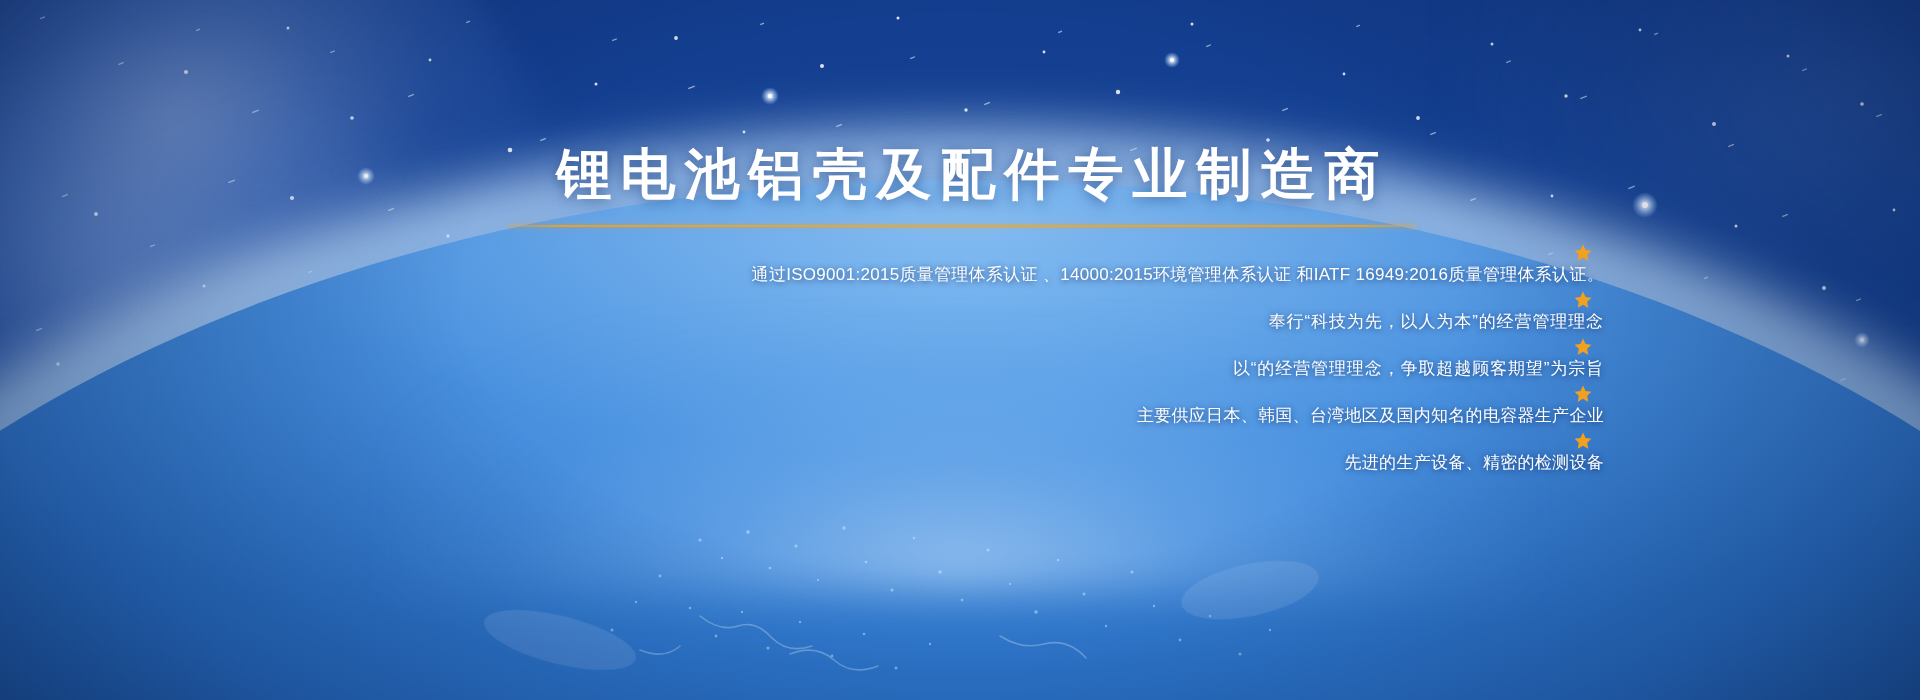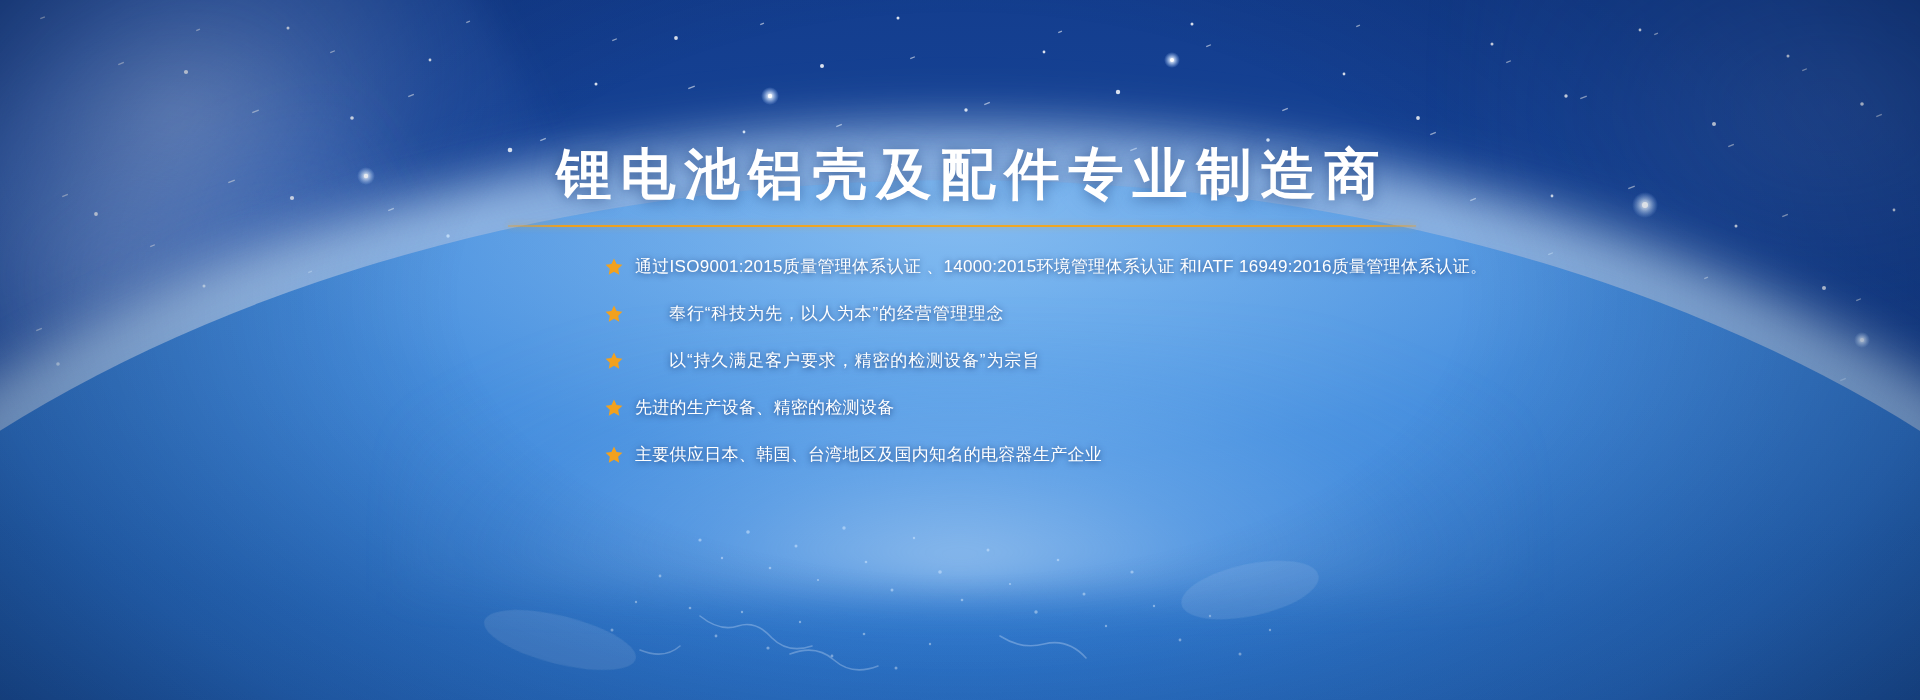--- a/index.html
+++ b/index.html
@@ -171,23 +171,24 @@
   }
 
   .bullets {
     position: absolute;
     left: 596px;
     top: 243px;
     width: 1000px;
   }
   .bullet {
     display: flex;
-    align-items: center;
+    align-items: flex-end;
     height: 47px;
     white-space: nowrap;
+    flex-direction: column;
   }
   .bullet-star {
     flex: 0 0 auto;
     width: 20px;
     height: 20px;
     margin-right: 11px;
     line-height: 0;
   }
   .bullet-star svg { display: block; }
   .bullet-text {
@@ -427,36 +428,36 @@
         </span>
         <span class="bullet-text">奉行“科技为先，以人为本”的经营管理理念</span>
       </div>
 
       <div class="bullet spaced">
         <span class="bullet-star">
           <svg width="20" height="20" viewBox="0 0 24 24" xmlns="http://www.w3.org/2000/svg">
             <path fill="#f2a11e" d="M12 1.8l3.1 6.5 7 .9-5.1 4.9 1.3 7.1L12 17.8 5.7 21.2 7 14.1 1.9 9.2l7-.9z"></path>
           </svg>
         </span>
-        <span class="bullet-text">以“持久满足客户要求，精密的检测设备”为宗旨</span>
+        <span class="bullet-text">以“的经营管理理念，争取超越顾客期望”为宗旨</span>
+      </div>
+
+      <div class="bullet">
+        <span class="bullet-star">
+          <svg width="20" height="20" viewBox="0 0 24 24" xmlns="http://www.w3.org/2000/svg">
+            <path fill="#f2a11e" d="M12 1.8l3.1 6.5 7 .9-5.1 4.9 1.3 7.1L12 17.8 5.7 21.2 7 14.1 1.9 9.2l7-.9z"></path>
+          </svg>
+        </span>
+        <span class="bullet-text">主要供应日本、韩国、台湾地区及国内知名的电容器生产企业</span>
       </div>
 
       <div class="bullet">
         <span class="bullet-star">
           <svg width="20" height="20" viewBox="0 0 24 24" xmlns="http://www.w3.org/2000/svg">
             <path fill="#f2a11e" d="M12 1.8l3.1 6.5 7 .9-5.1 4.9 1.3 7.1L12 17.8 5.7 21.2 7 14.1 1.9 9.2l7-.9z"></path>
           </svg>
         </span>
         <span class="bullet-text">先进的生产设备、精密的检测设备</span>
       </div>
 
-      <div class="bullet">
-        <span class="bullet-star">
-          <svg width="20" height="20" viewBox="0 0 24 24" xmlns="http://www.w3.org/2000/svg">
-            <path fill="#f2a11e" d="M12 1.8l3.1 6.5 7 .9-5.1 4.9 1.3 7.1L12 17.8 5.7 21.2 7 14.1 1.9 9.2l7-.9z"></path>
-          </svg>
-        </span>
-        <span class="bullet-text">主要供应日本、韩国、台湾地区及国内知名的电容器生产企业</span>
-      </div>
-
     </div>
   </div>
 </div>
 
 </body></html>

